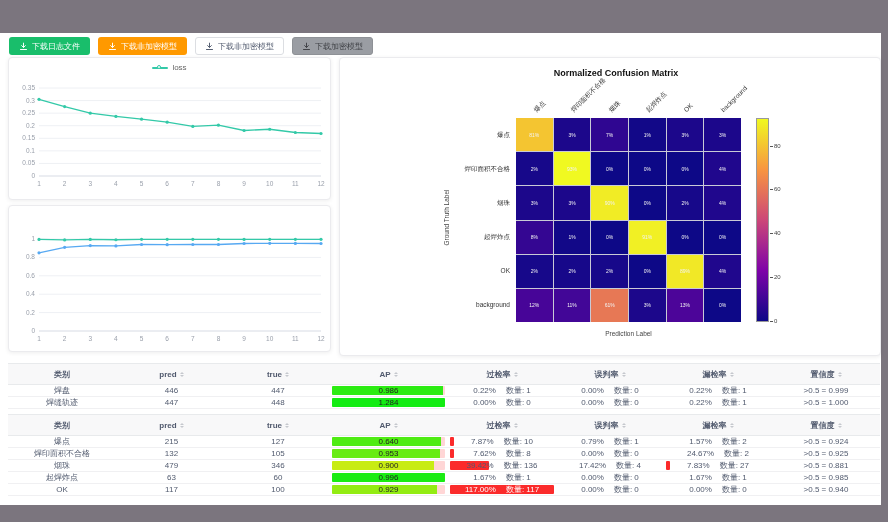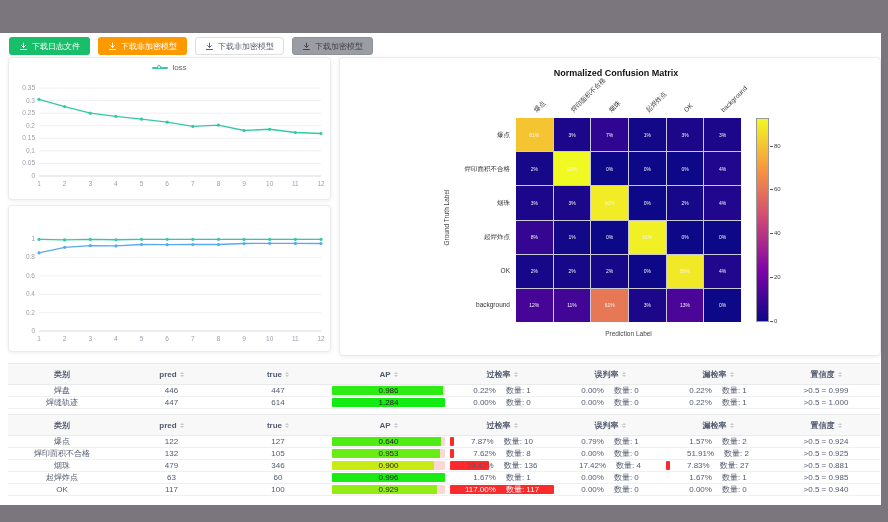--- a/index.html
+++ b/index.html
@@ -359,21 +359,21 @@
               <div class="ratetext">
                 <span class="pct">0.22%</span>
                 <span class="cnt">数量: 1</span>
               </div>
             </div>
             <div class="tc">&gt;0.5 = 0.999</div>
           </div>
           <div class="trow">
             <div class="tc">焊缝轨迹</div>
             <div class="tc">447</div>
-            <div class="tc">614</div>
+            <div class="tc">448</div>
             <div class="tc apcell">
               <div class="aptrack">
                 <div class="apbar" style="width: 100%; background: rgb(19, 236, 19);"></div>
                 <div class="aptext">1.284</div>
               </div>
             </div>
             <div class="tc ratecell">
               <div class="ratebar" style="width: calc(0% - 4px);"></div>
               <div class="ratetext">
                 <span class="pct">0.00%</span>
@@ -447,21 +447,21 @@
             <div class="tc">
               <span>置信度</span>
               <span class="caret">
                 <b class="up"></b>
                 <b class="dn"></b>
               </span>
             </div>
           </div>
           <div class="trow">
             <div class="tc">爆点</div>
-            <div class="tc">122</div>
+            <div class="tc">215</div>
             <div class="tc">127</div>
             <div class="tc apcell">
               <div class="aptrack">
                 <div class="apbar" style="width: 96.7%; background: rgb(79, 236, 19);"></div>
                 <div class="aptext">0.640</div>
               </div>
             </div>
             <div class="tc ratecell">
               <div class="ratebar" style="width: calc(7.87% - 4px);"></div>
               <div class="ratetext">
@@ -505,21 +505,21 @@
             <div class="tc ratecell">
               <div class="ratebar" style="width: calc(0% - 4px);"></div>
               <div class="ratetext">
                 <span class="pct">0.00%</span>
                 <span class="cnt">数量: 0</span>
               </div>
             </div>
             <div class="tc ratecell">
               <div class="ratebar" style="width: calc(1.9% - 4px);"></div>
               <div class="ratetext">
-                <span class="pct">51.91%</span>
+                <span class="pct">24.67%</span>
                 <span class="cnt">数量: 2</span>
               </div>
             </div>
             <div class="tc">&gt;0.5 = 0.925</div>
           </div>
           <div class="trow">
             <div class="tc">烟珠</div>
             <div class="tc">479</div>
             <div class="tc">346</div>
             <div class="tc apcell">

